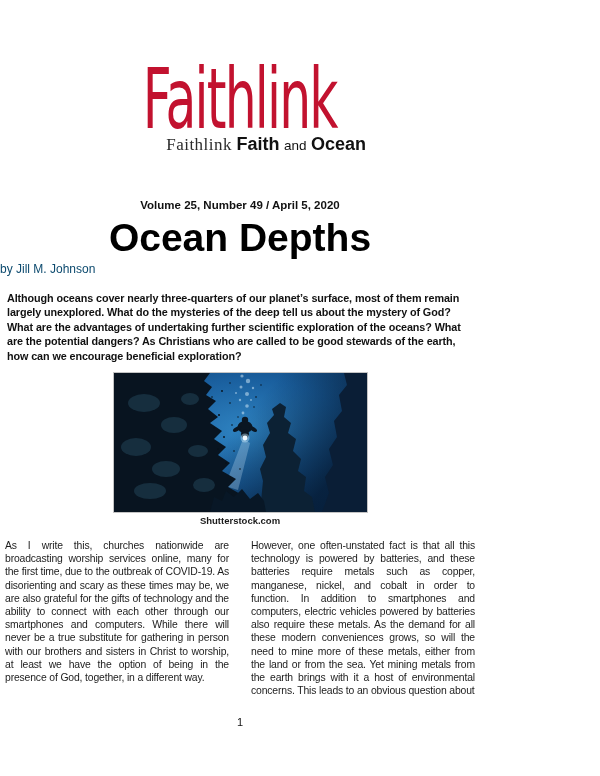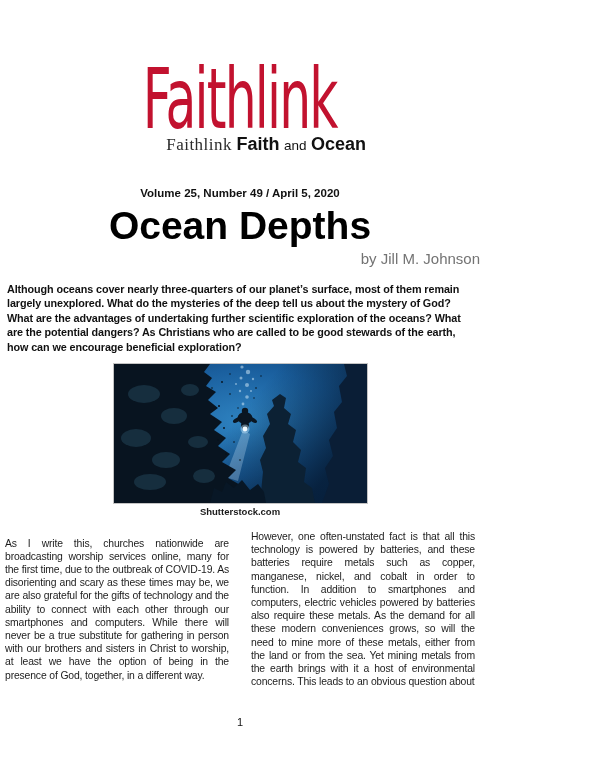--- a/index.html
+++ b/index.html
@@ -28,28 +28,28 @@
   .tagline .faith,.tagline .life{
     font-family:"Liberation Sans",sans-serif;
     font-weight:bold;font-size:18px;color:#111;
   }
   .tagline .and{
     font-family:"Liberation Sans",sans-serif;
     font-size:13.5px;color:#111;
   }
   
   .volume-line{
-    margin-top:32px;text-align:center;
+    margin-top:44px;text-align:center;
     font-size:11.5px;font-weight:bold;color:#111;
   }
   .article-title{
     margin:8px 0 0;text-align:center;
     font-size:39px;line-height:38px;font-weight:bold;color:#000;
   }
-  .byline{margin-top:5px;text-align:right;font-size:15px;color:#737373;}
+  .byline{margin-top:5px;text-align:left;font-size:12px;color:#0c4a6e;}
   .intro{
     width:466px;margin:15px auto 0;
     text-align:left;font-weight:bold;
     font-size:10.8px;line-height:14.4px;letter-spacing:-0.1px;color:#111;
   }
   
   .figure{margin:9px 0 0;text-align:center;}
   .photo-frame{
     width:253px;height:139px;margin:0 auto;
     border:1px solid #c4c4c4;line-height:0;
@@ -58,21 +58,21 @@
     margin-top:2px;text-align:center;
     font-size:9.5px;font-weight:bold;color:#1a1a1a;
   }
   
   .section-heading{
     margin:11px 0 0;text-align:center;
     font-size:15.5px;font-weight:bold;color:#000;
   }
   .columns{
     width:470px;margin:13px auto 0;
-    display:flex;gap:22px;align-items:center;
+    display:flex;gap:22px;
   }
   .col{
     width:224px;margin:0;
     font-size:10.4px;line-height:13.2px;letter-spacing:-0.15px;
     text-align:justify;color:#1c1c1c;
   }
   .page-number{
     position:absolute;left:0;right:0;bottom:48px;
     text-align:center;font-size:11px;color:#111;
   }

